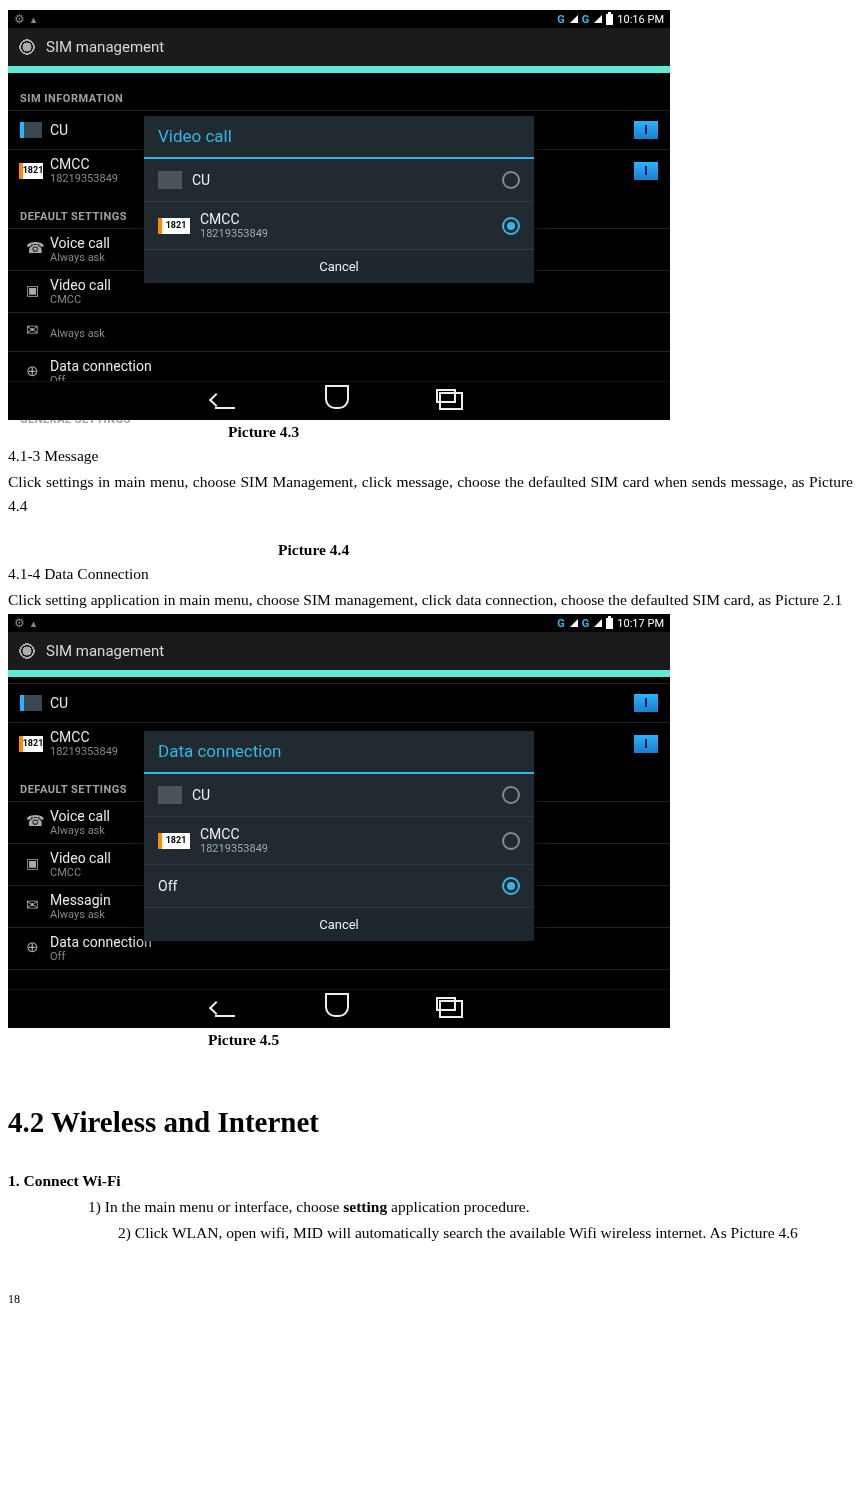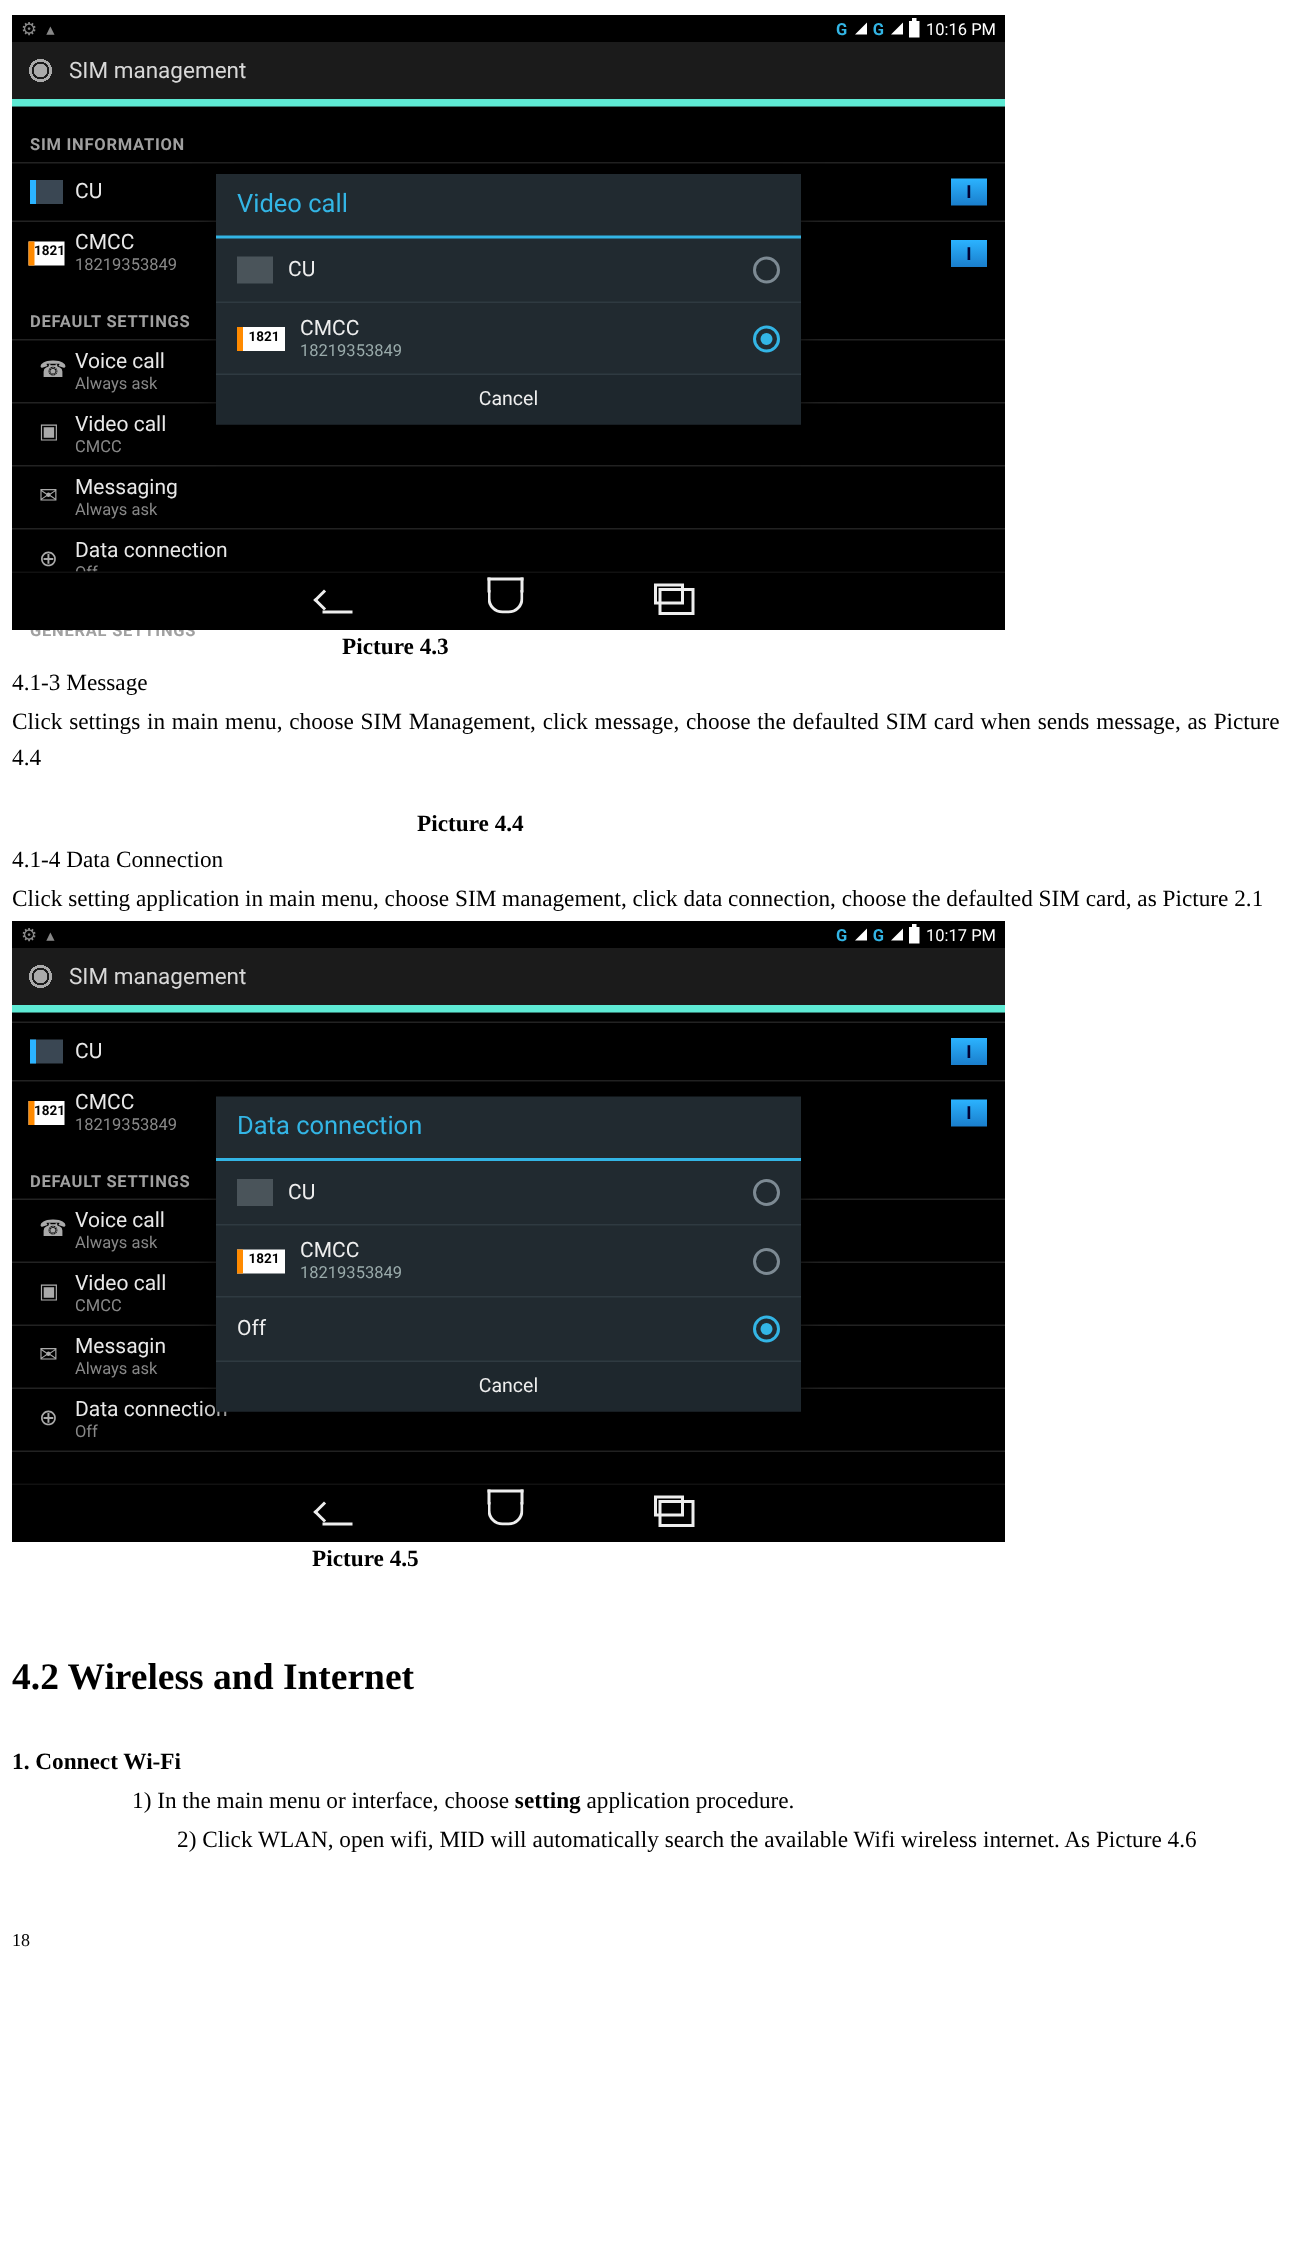--- a/index.html
+++ b/index.html
@@ -10,21 +10,21 @@
     padding: 10px 8px;
     width: 845px;
     color: #000;
   }
   .caption {
     font-weight: bold;
     font-family: "Times New Roman", serif;
   }
   .heading-42 {
     font-weight: bold;
-    font-size: 25px;
+    font-size: 29px;
     margin-top: 48px;
     margin-bottom: 24px;
     font-family: Liberation Serif, serif;
   }
   .subheading {
     font-weight: bold;
   }
   .indent1 { padding-left: 80px; }
   .indent2 { padding-left: 110px; }
   .justify { text-align: justify; }
@@ -66,21 +66,21 @@
   }
   .batt {
     width: 7px; height: 11px; background: #fff; position: relative;
   }
   .batt::before {
     content:""; position:absolute; top:-2px; left:2px; width:3px; height:2px; background:#fff;
   }
   .action-bar {
     height: 38px; display: flex; align-items: center; gap: 10px;
     background: #1b1b1b; padding: 0 10px;
-    border-bottom: 5px solid #5eead4;
+    border-bottom: 7px solid #5eead4;
     text-align: center;
   }
   .gear-icon {
     width: 18px; height: 18px; display:inline-block;
     background: radial-gradient(circle, #aaa 0 35%, transparent 36% 45%, #aaa 46% 60%, transparent 61%);
     border-radius: 50%;
     position: relative;
   }
   .action-title { color: #d8d8d8; font-size: 15px; }
 
@@ -253,21 +253,20 @@
     <div class="texts">
       <div class="title">Video call</div>
       <div class="sub">CMCC</div>
     </div>
   </div>
   <div class="row-item">
     <span class="icon-slot">
         <span class="icon-msg"></span>
       </span>
     <div class="texts">
-      <div class="title">Messaging</div>
       <div class="sub">Always ask</div>
     </div>
   </div>
   <div class="row-item">
     <span class="icon-slot">
         <span class="icon-globe"></span>
       </span>
     <div class="texts">
       <div class="title">Data connection</div>
       <div class="sub">Off</div>

